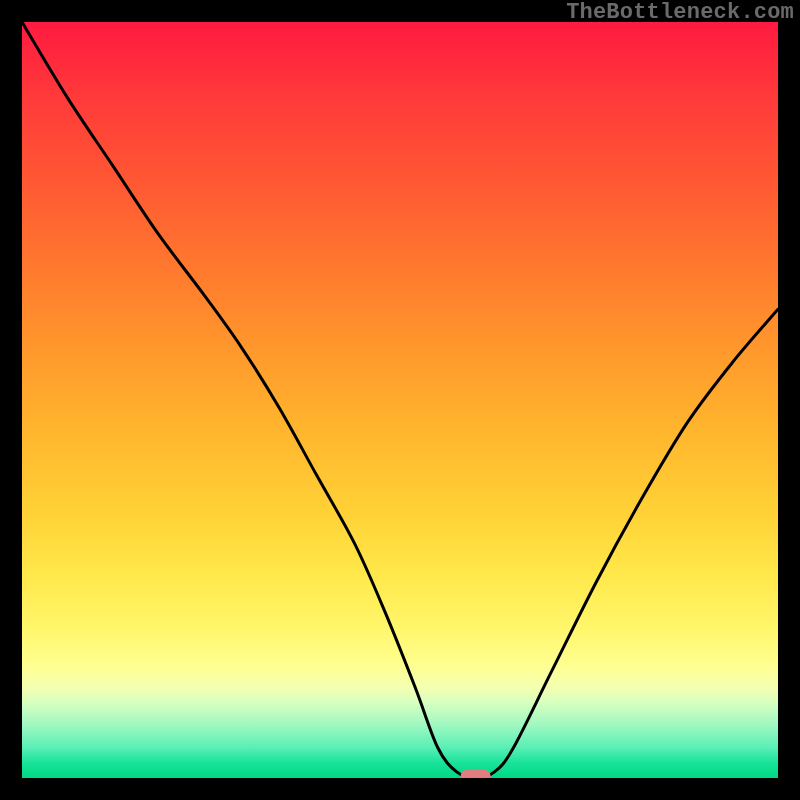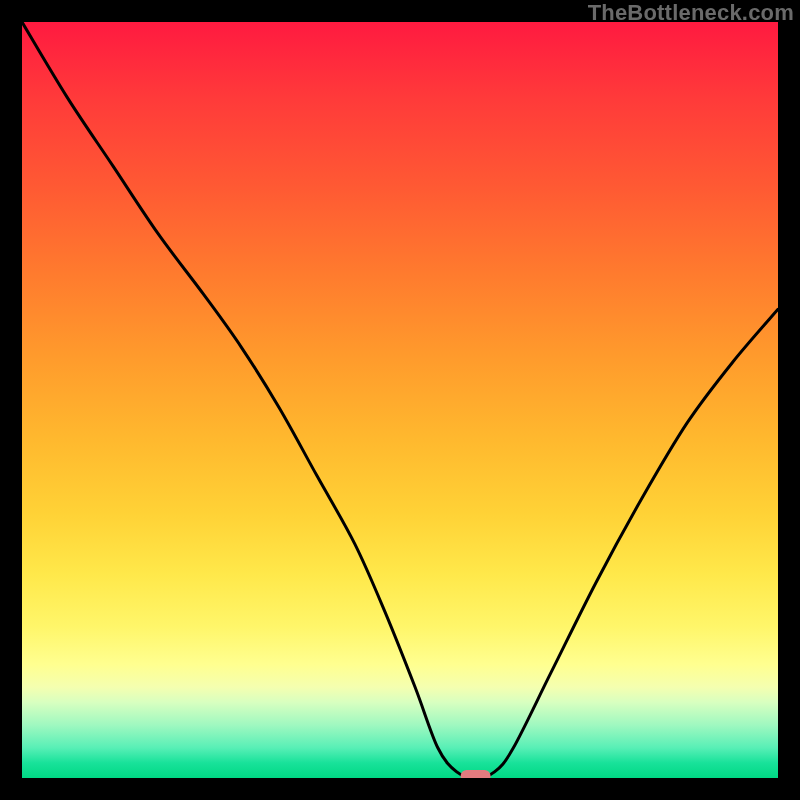--- a/index.html
+++ b/index.html
@@ -45,21 +45,21 @@
     position: absolute;
     left: 0;
     top: 0;
     width: 756px;
     height: 756px;
   }
   .watermark {
     position: absolute;
     top: 0;
     right: 6px;
-    font-family: Liberation Sans, sans-serif;
+    font-family: Liberation Mono, monospace;
     font-size: 22px;
     font-weight: 600;
     color: #6a6a6a;
     letter-spacing: 0.2px;
     user-select: none;
   }
 </style>
 </head>
 <body>
 

